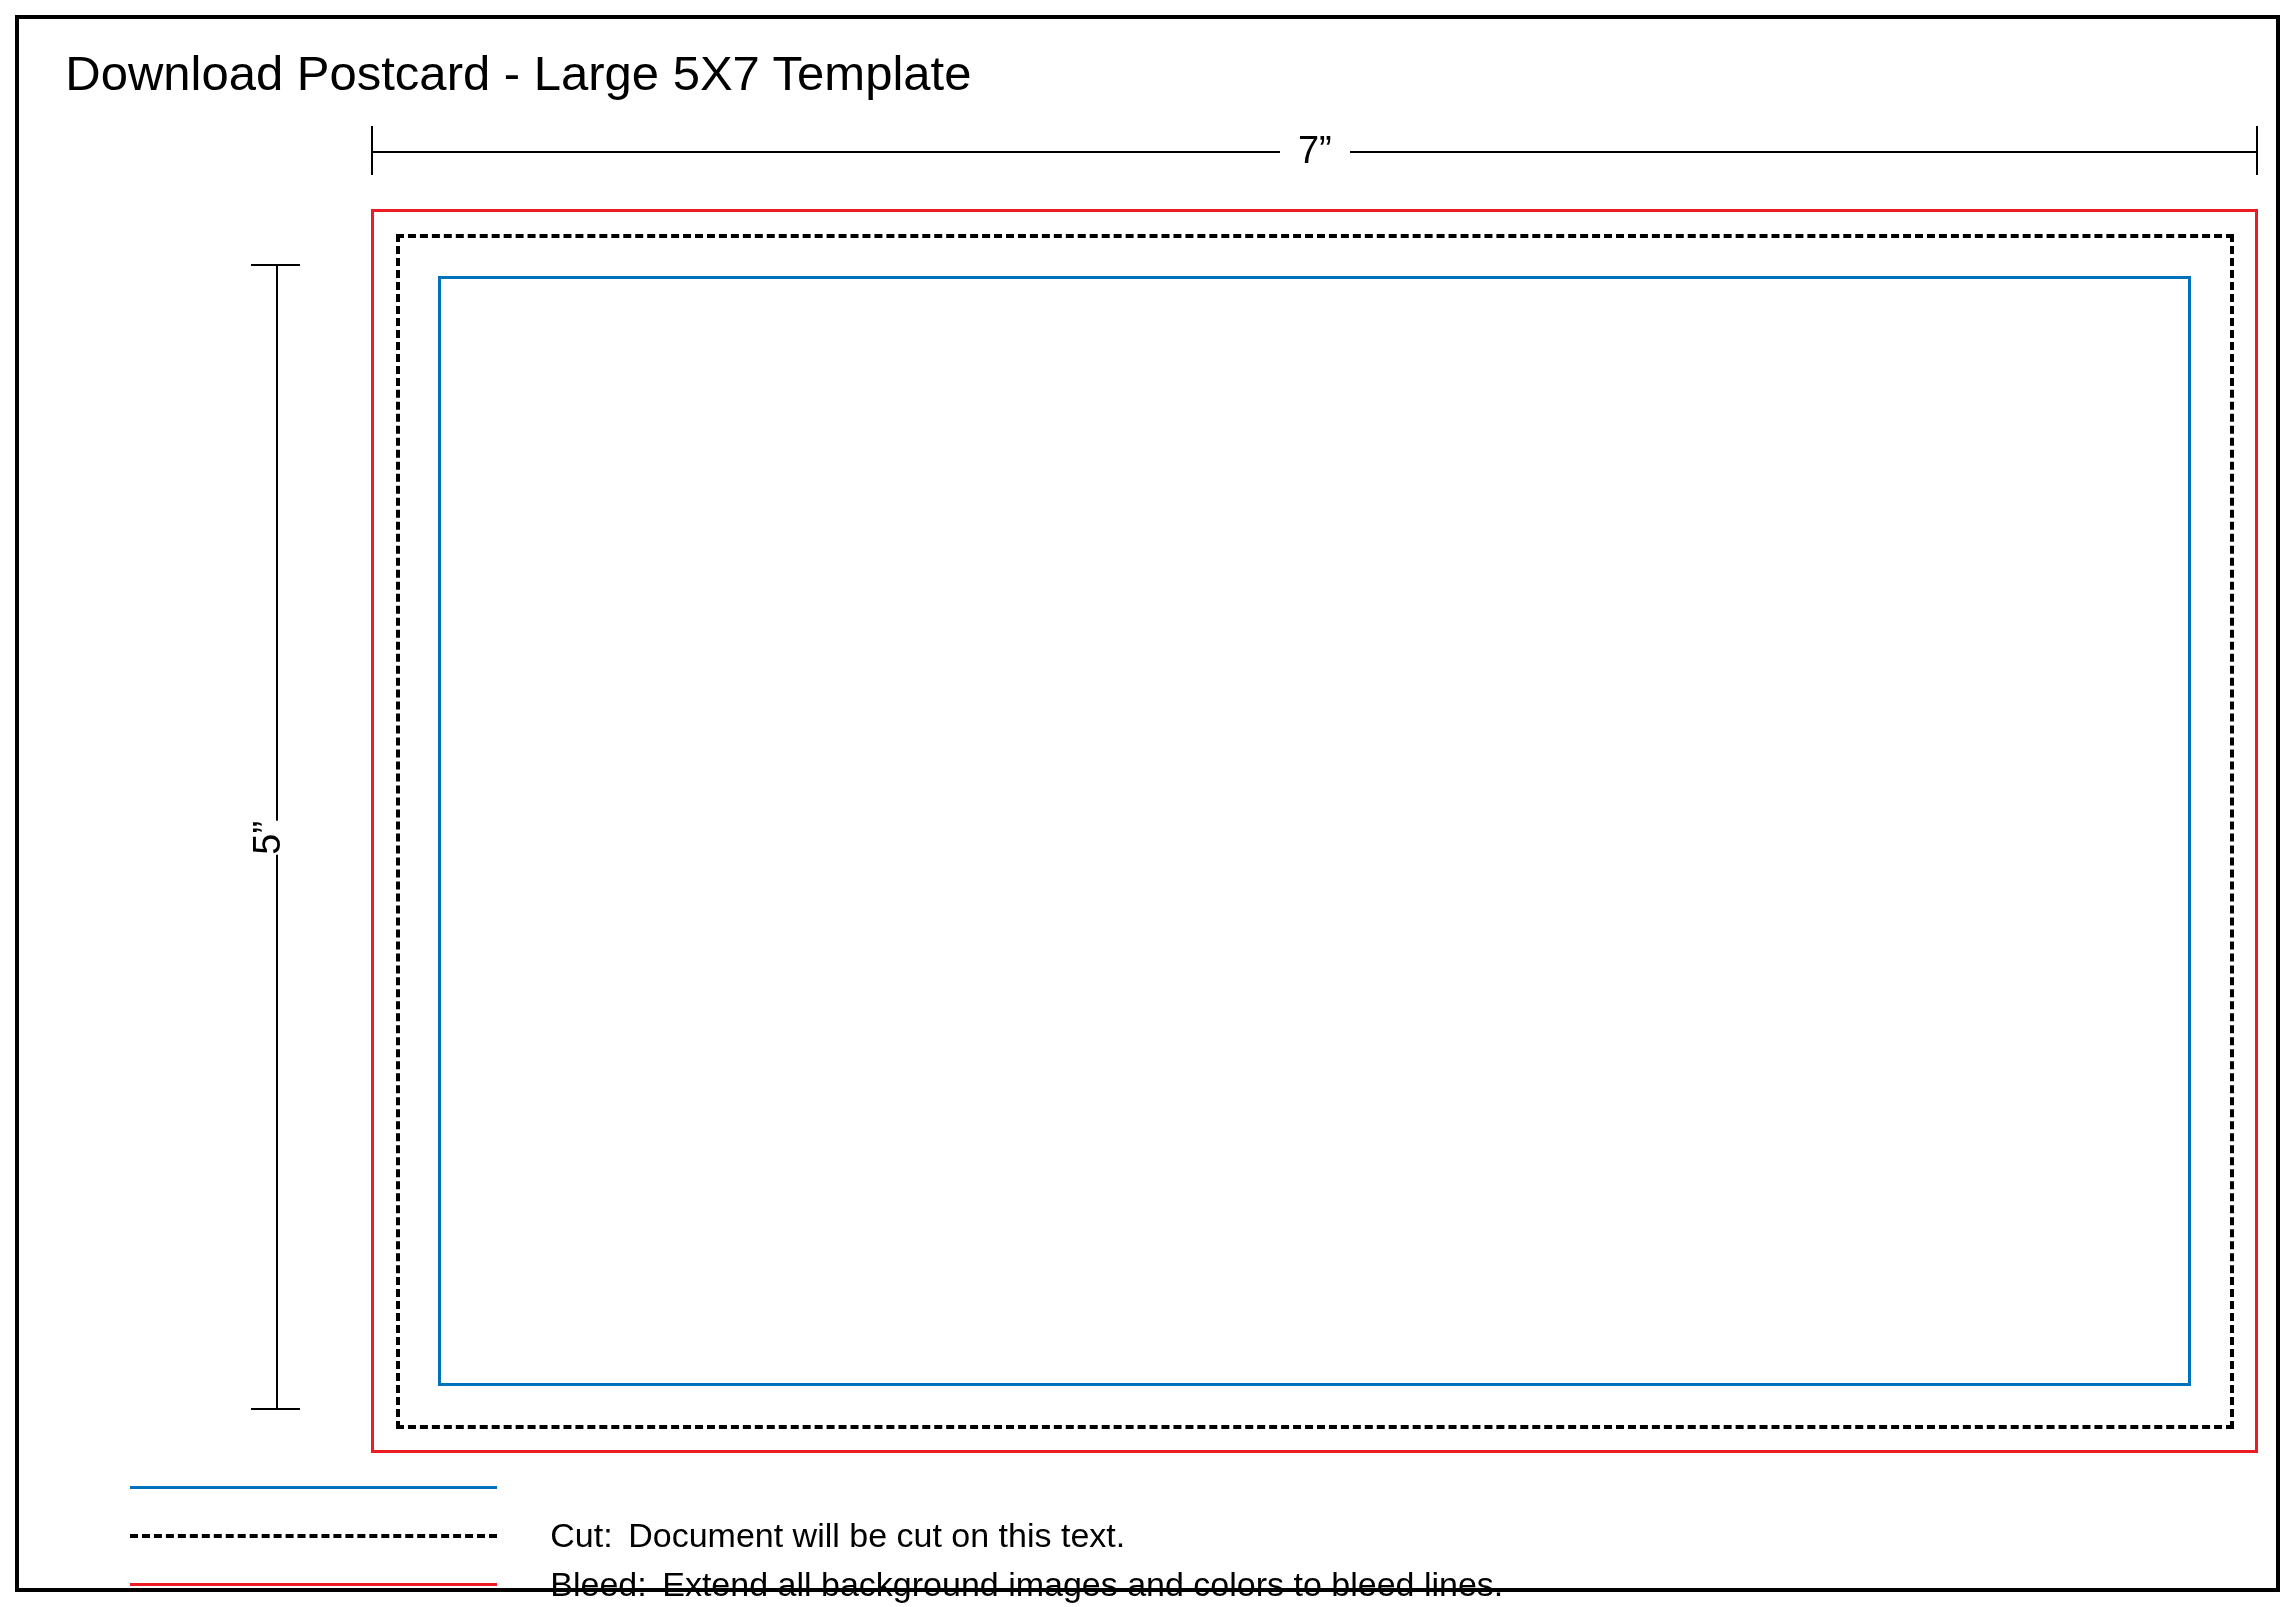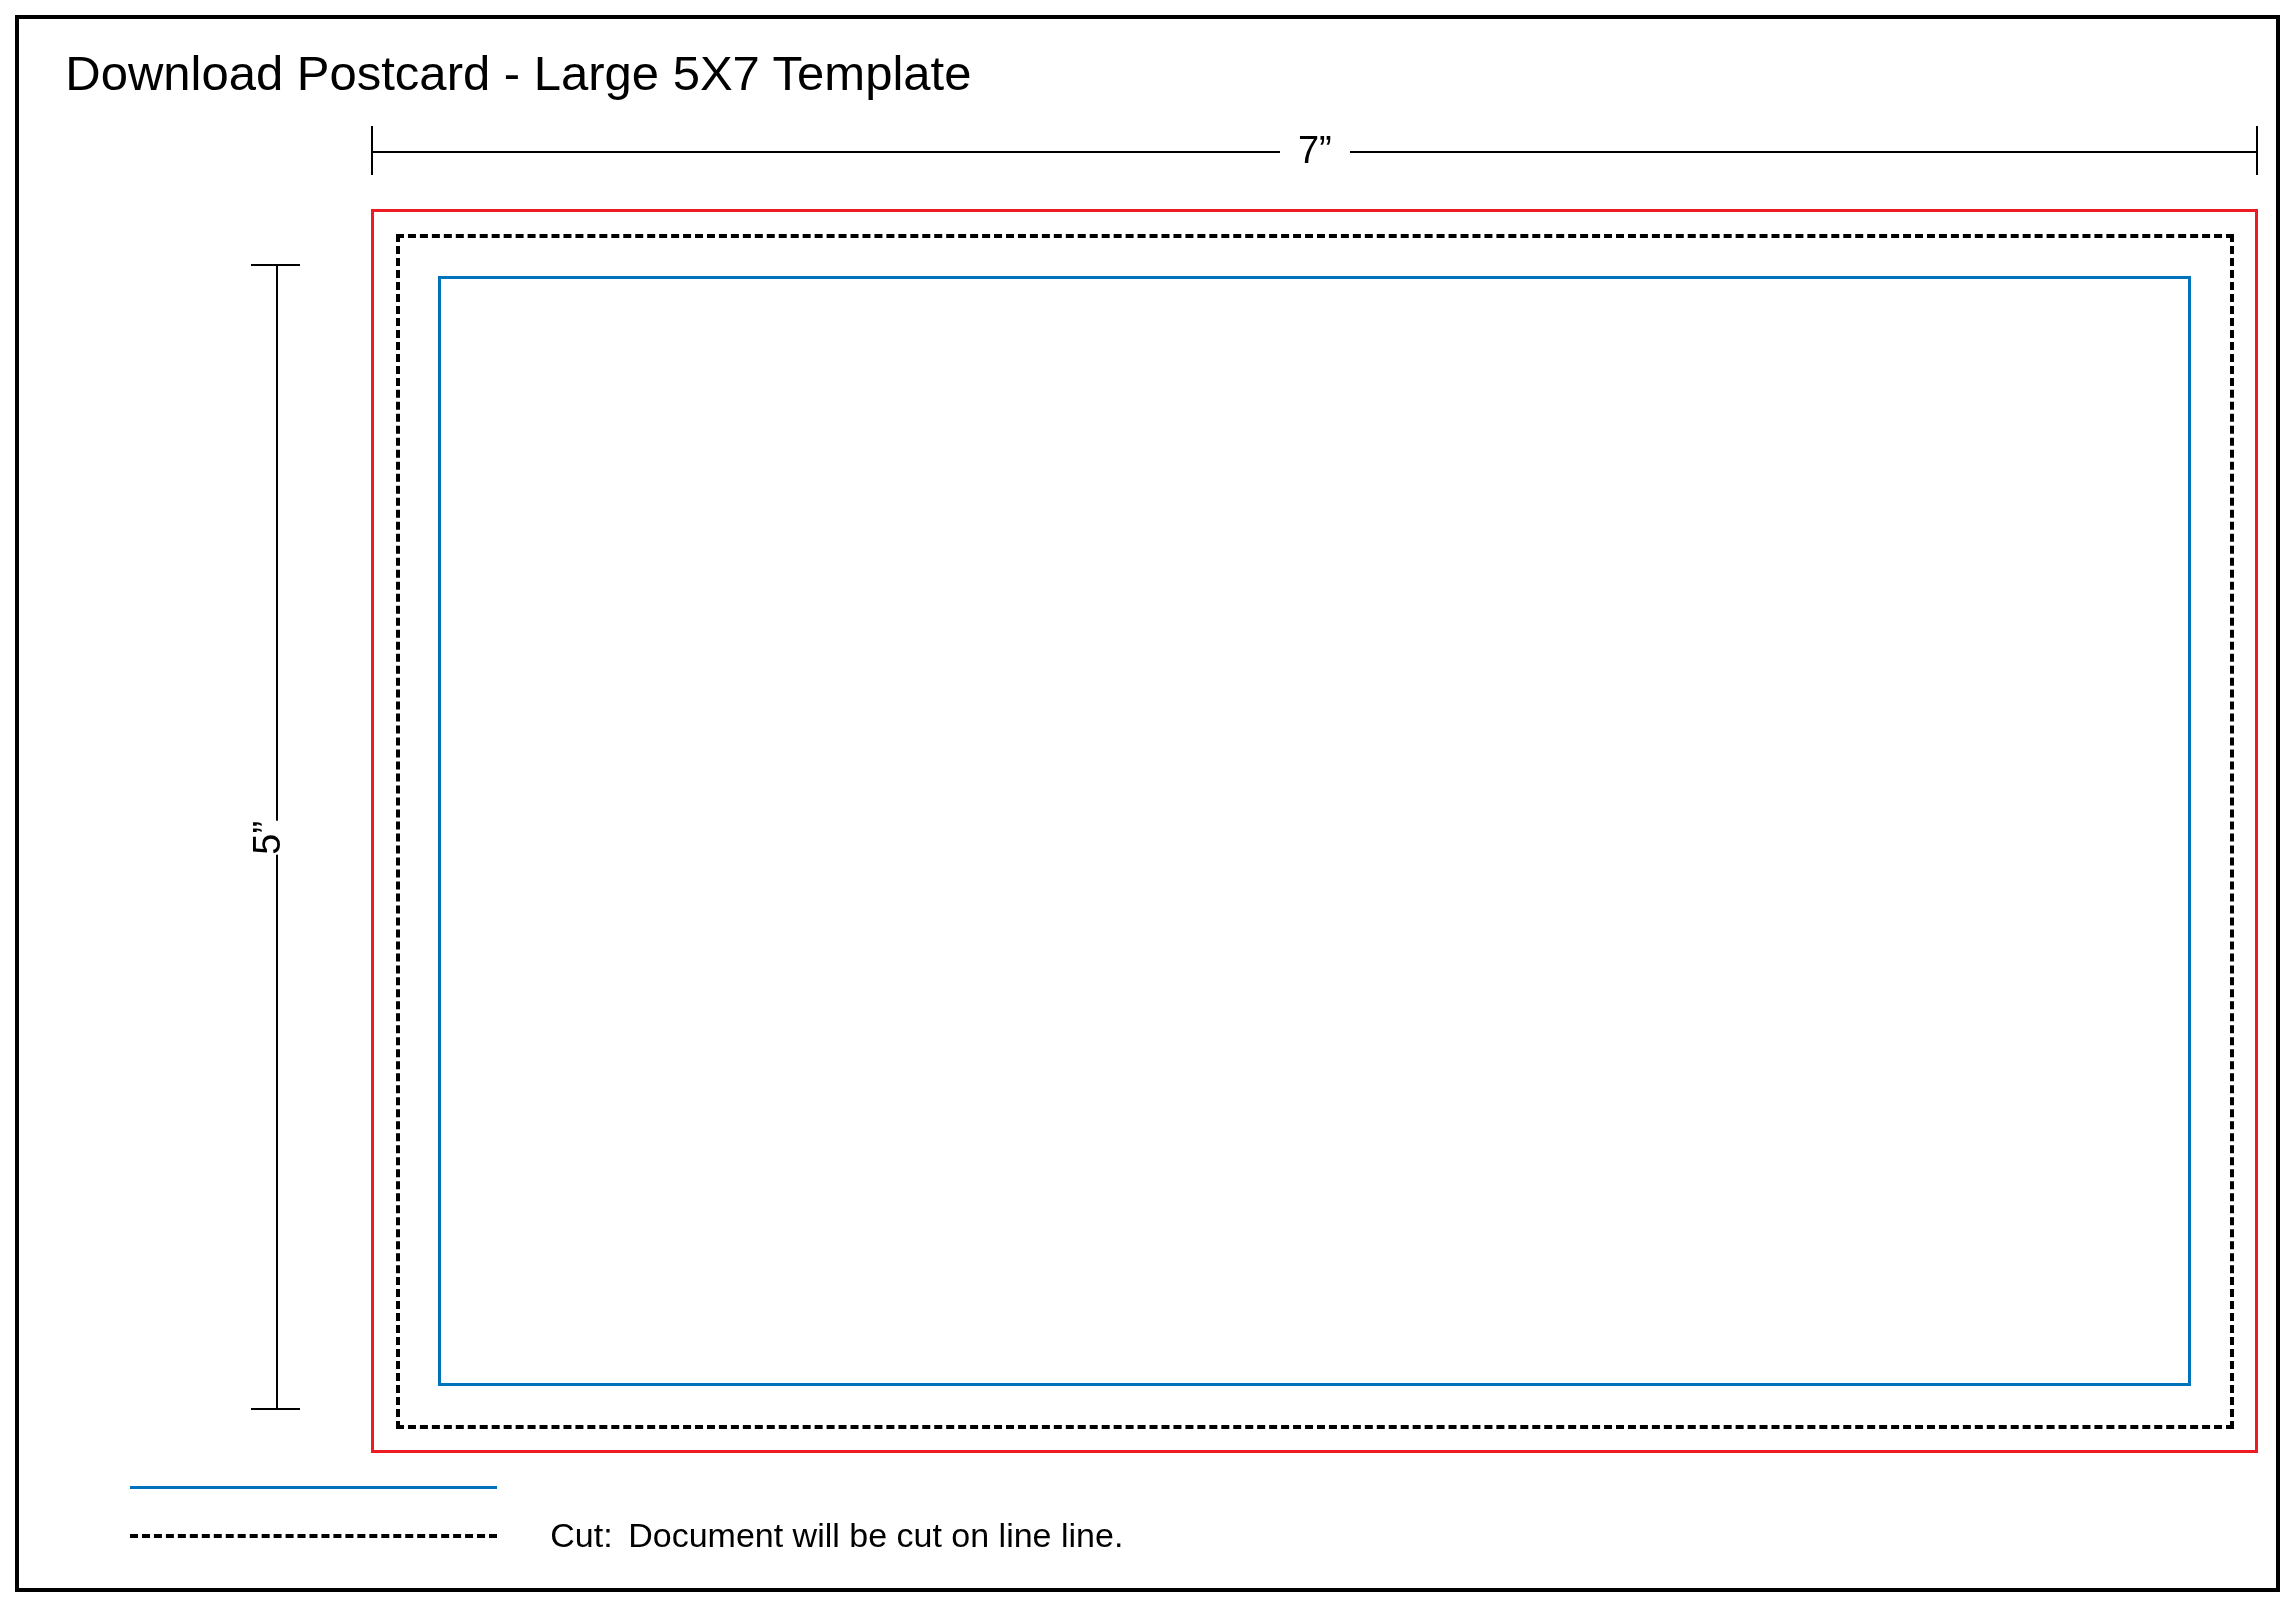--- a/index.html
+++ b/index.html
@@ -194,21 +194,28 @@
   <div class="legend">
 
     <div class="legend-row">
       <div class="swatch sw-safe"></div>
     </div>
 
     <div class="legend-row">
       <div class="swatch sw-cut"></div>
       <div class="leg-text">
         <span class="leg-label">Cut:</span>
-        <span>Document will be cut on line line.</span>
+        <span>Document will be cut on this text.</span>
       </div>
     </div>
 
+    <div class="legend-row">
+      <div class="swatch sw-bleed"></div>
+      <div class="leg-text">
+        <span class="leg-label">Bleed:</span>
+        <span>Extend all background images and colors to bleed lines.</span>
+      </div>
+    </div>
 
   </div>
 
 </div>
 
 
 </body></html>

